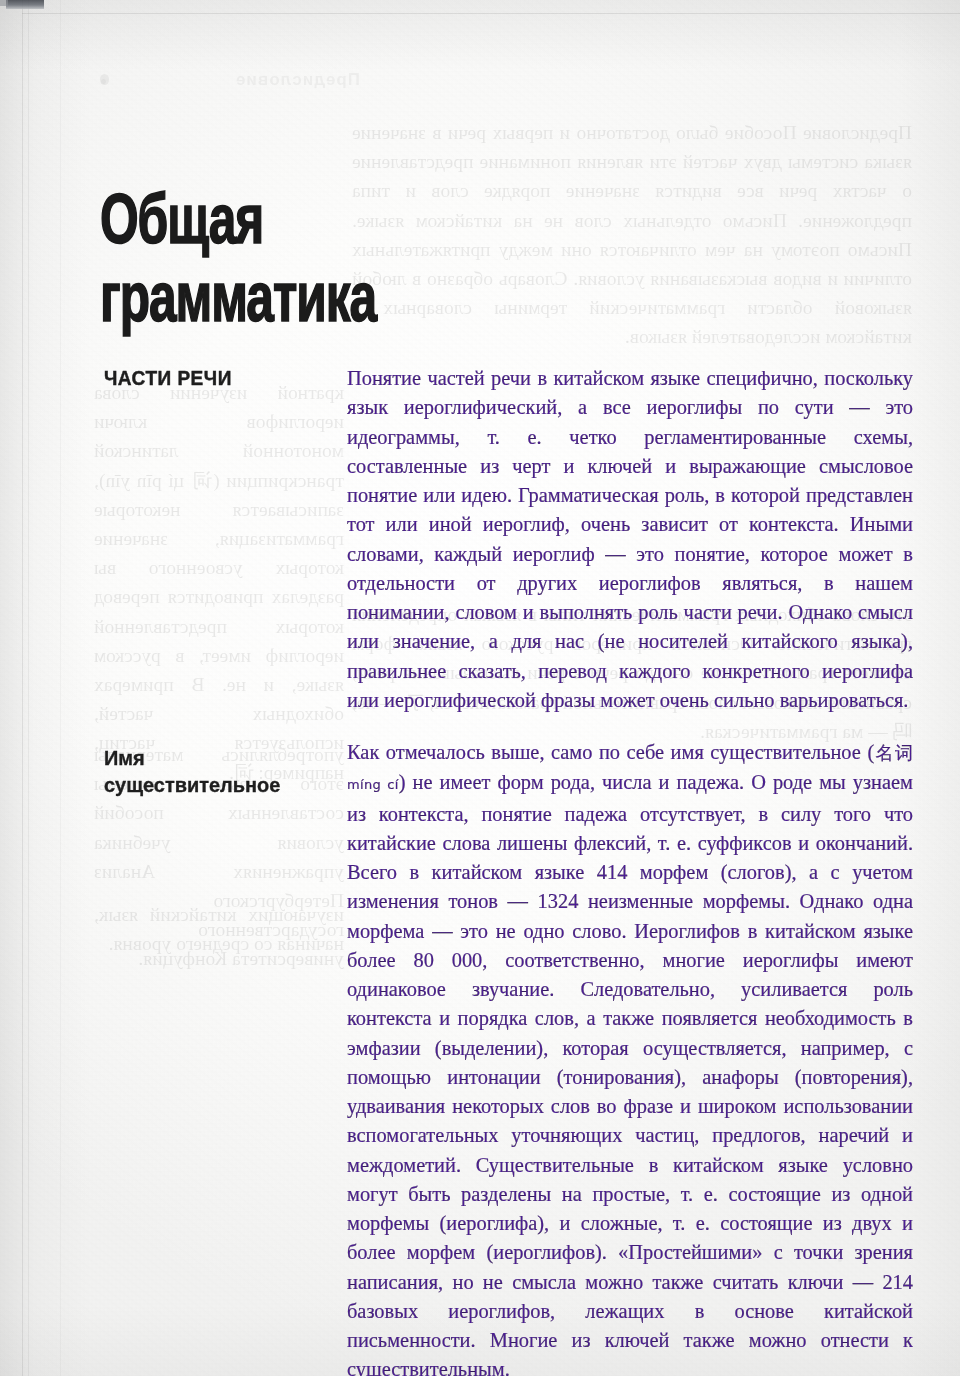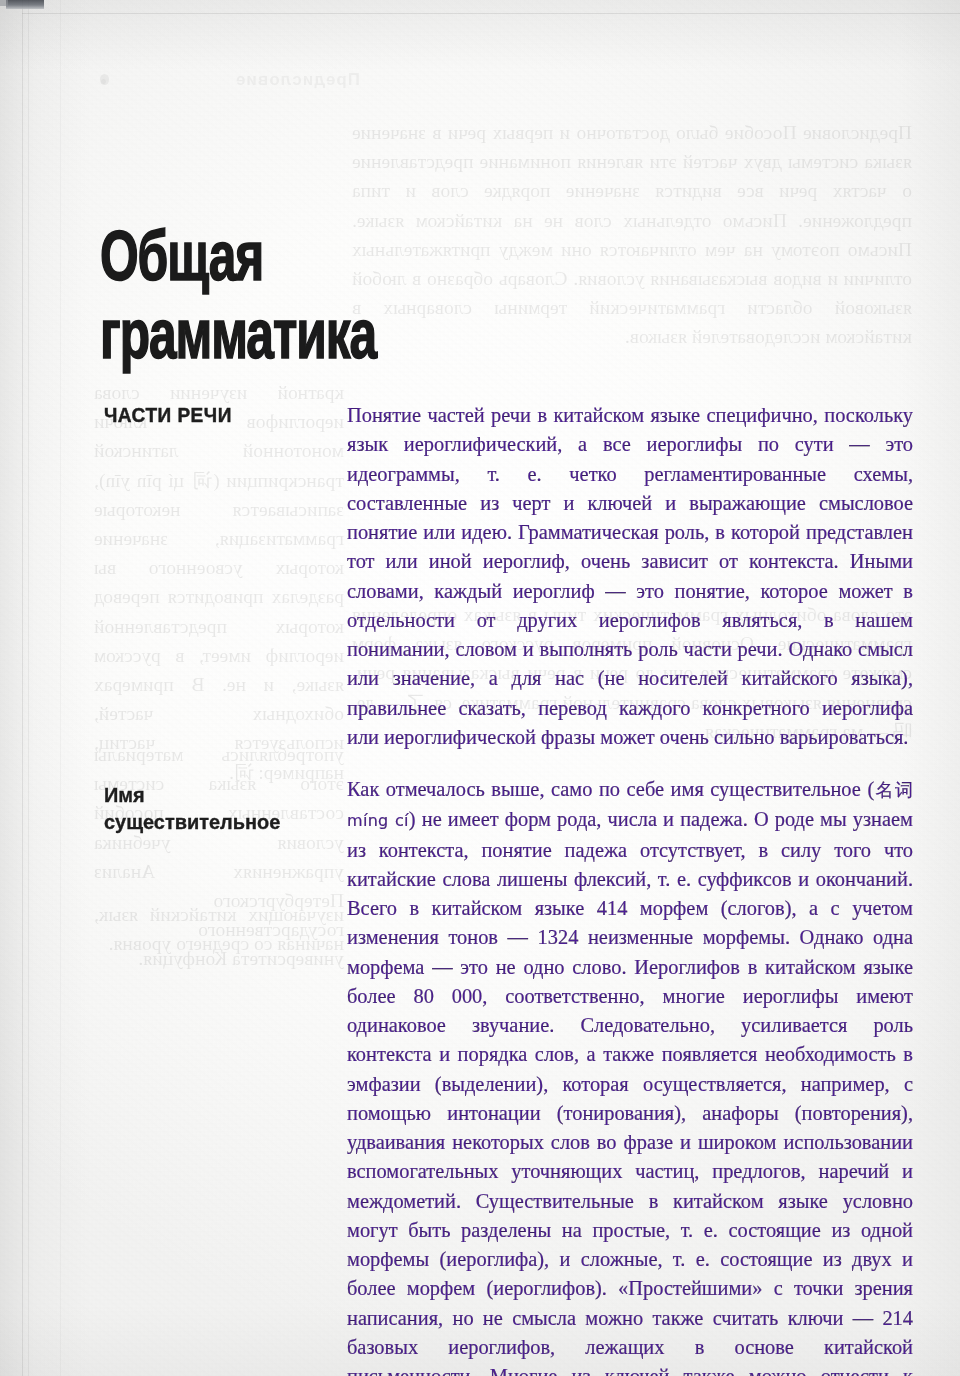--- a/index.html
+++ b/index.html
@@ -188,26 +188,26 @@
     text-align-last: left;
     hyphens: manual;
     -webkit-text-stroke: .18px #1d1d1d;
   }
   .body-col .cjk {
     font-family: Liberation Sans, sans-serif;
     font-size: 18px;
   }
   .body-col .pinyin {
     font-family: "DejaVu Sans", sans-serif;
-    font-size: 16px;
+    font-size: 13px;
     letter-spacing: .3px;
   }
 
   
-  #content { filter: blur(.12px); margin-top: 37px; }
+  #content { filter: blur(.12px); }
 </style>
 </head>
 <body>
 
 <div id="page">
 
   <div class="paper-base"></div>
   <div class="paper-grain"></div>
 
   <div id="ghost-layer">

